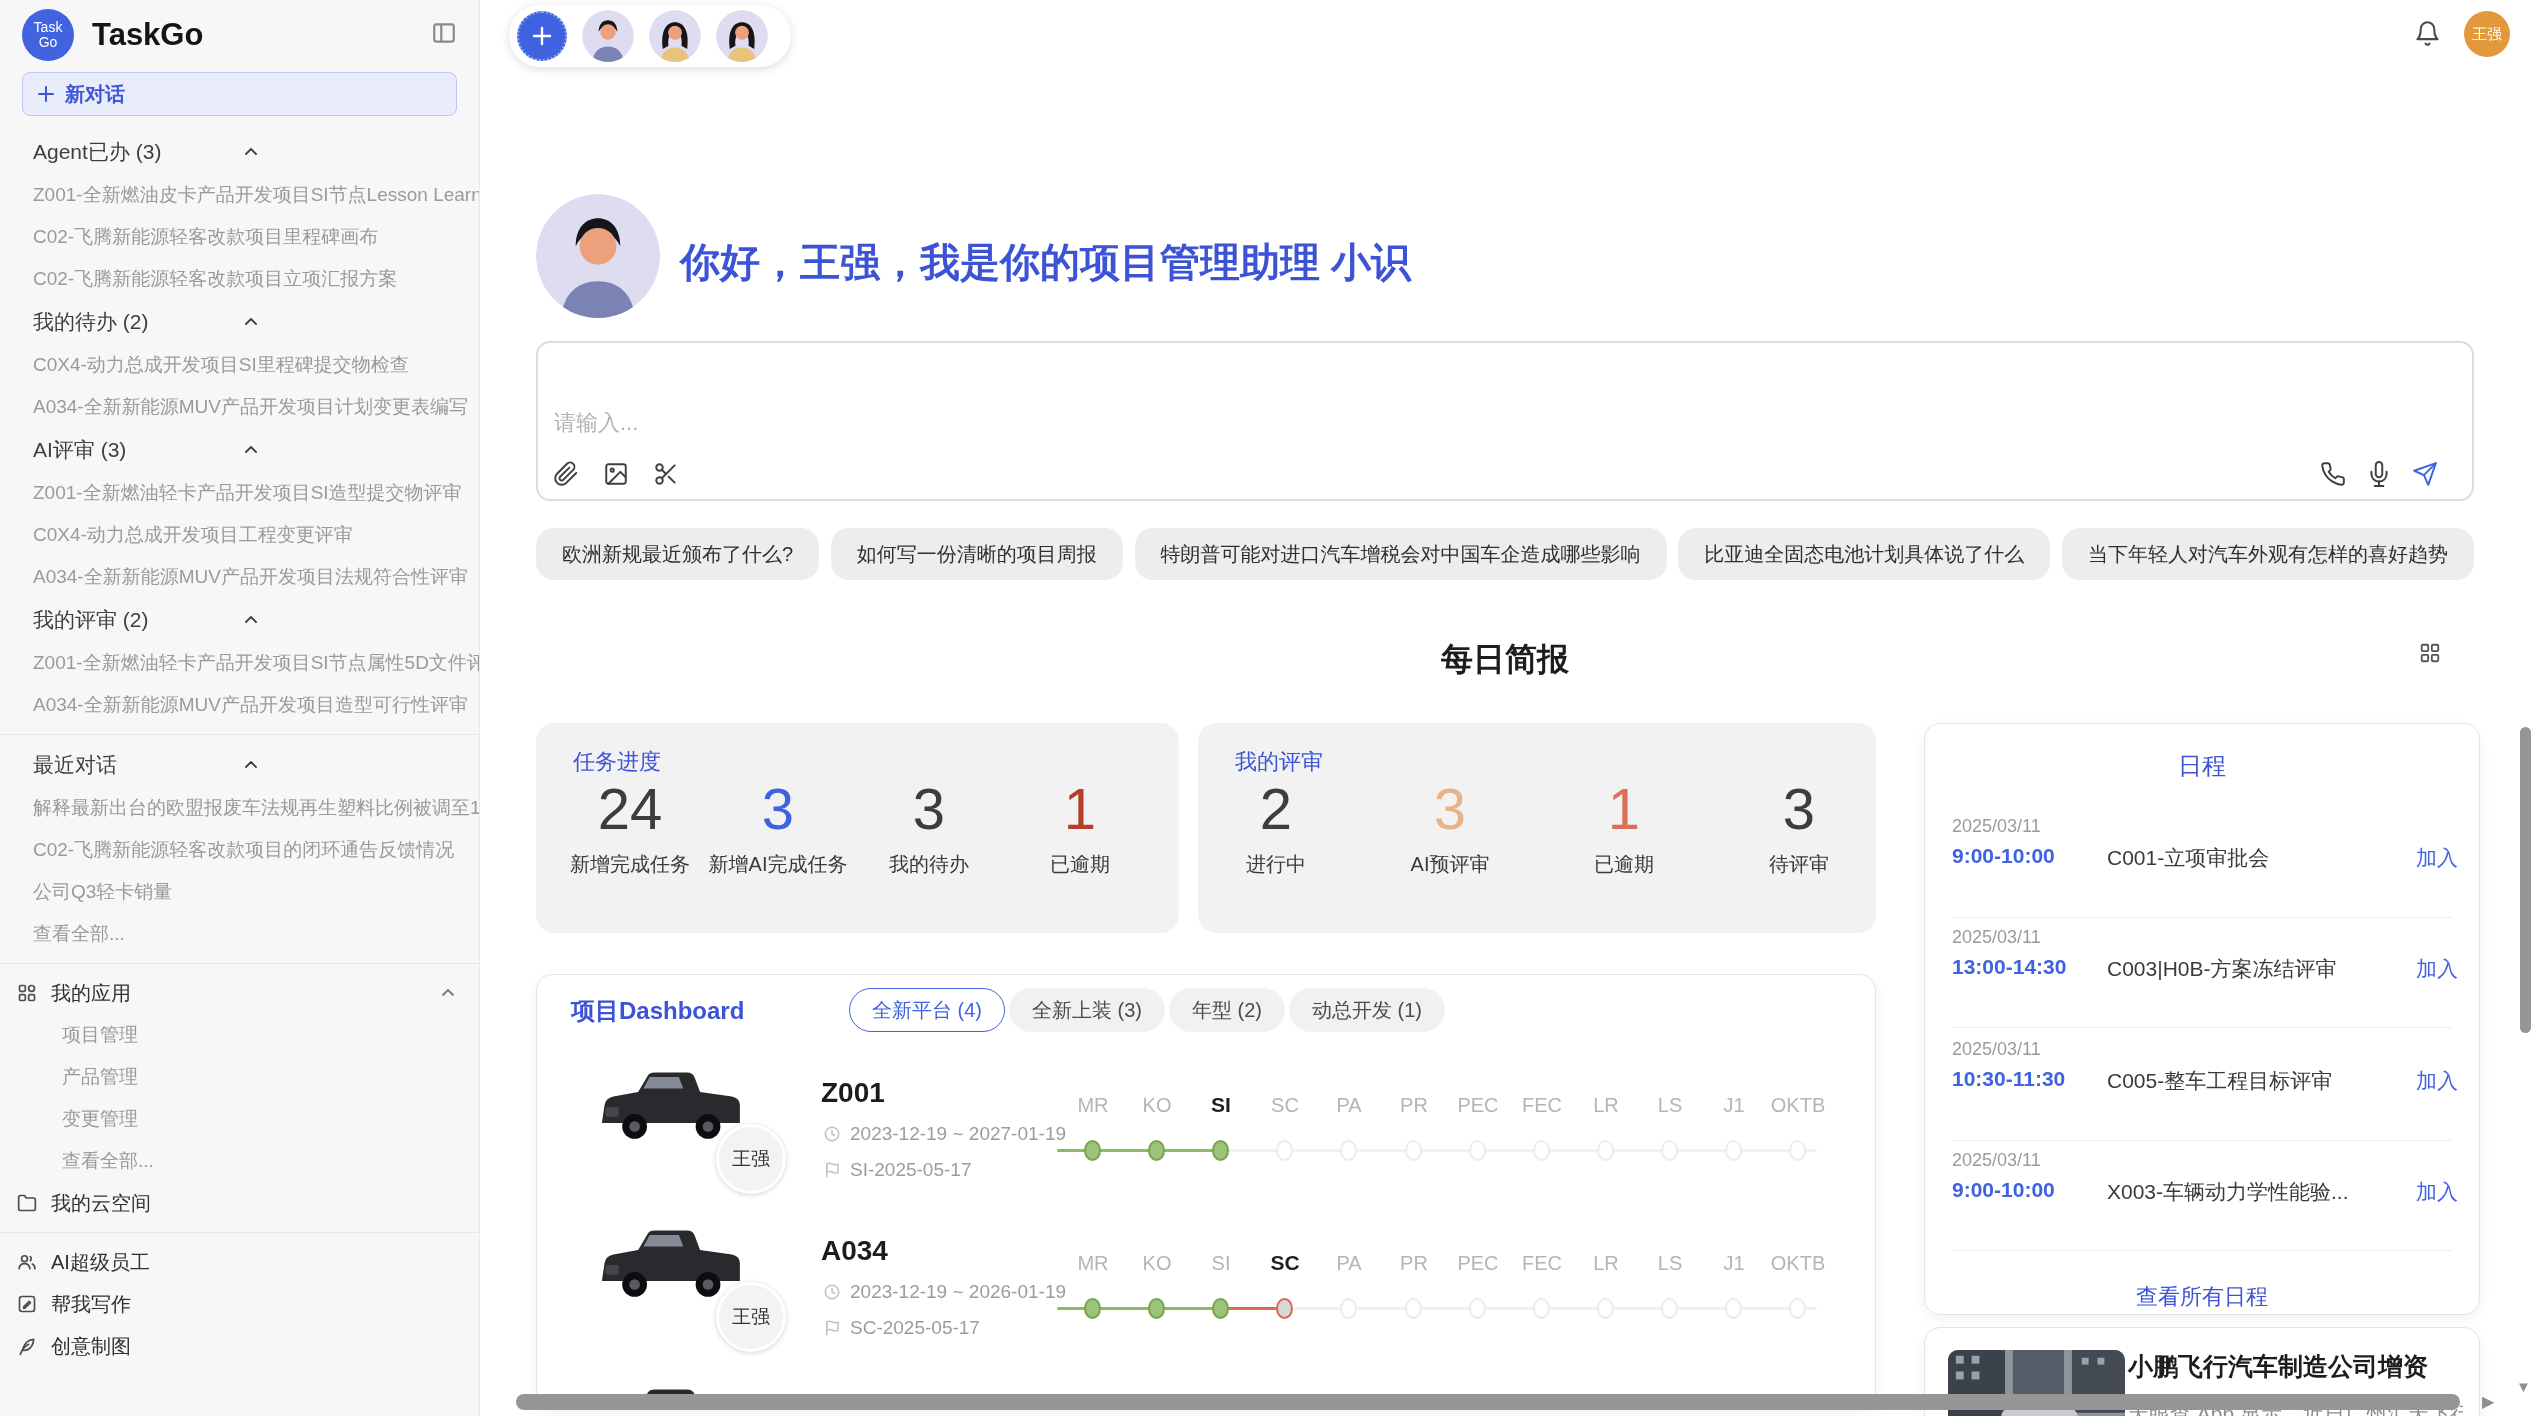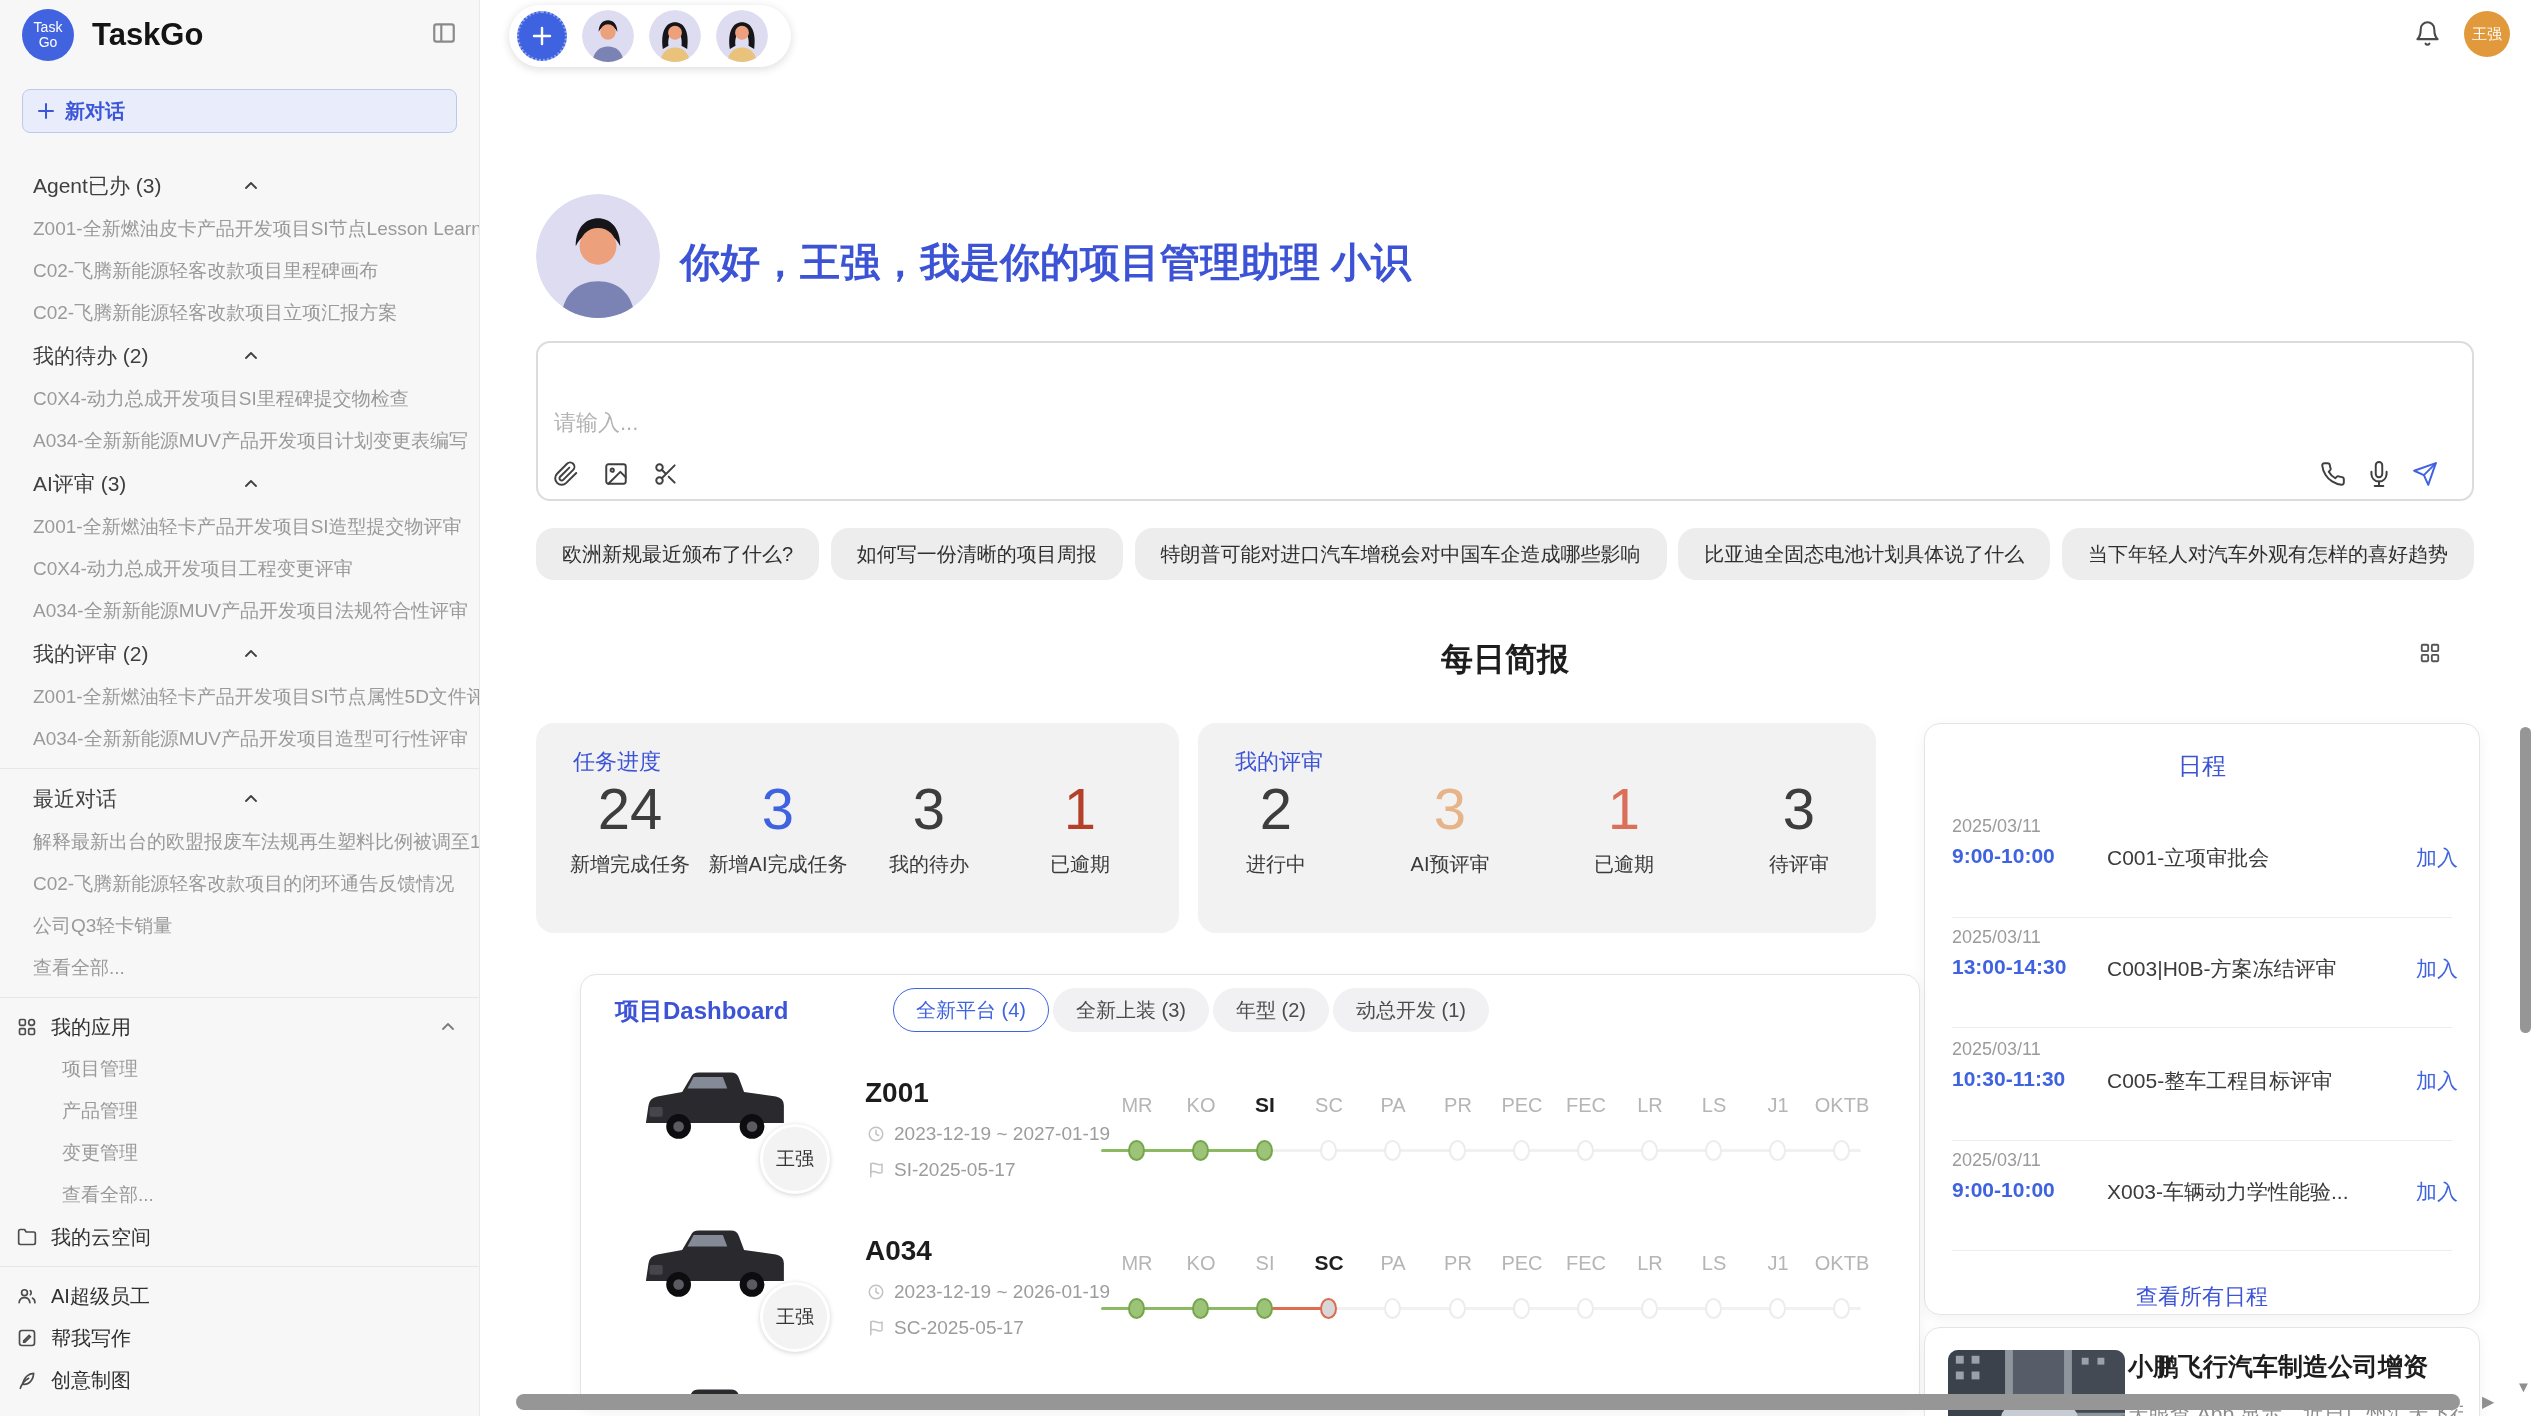--- a/index.html
+++ b/index.html
@@ -3,21 +3,21 @@
 <meta charset="utf-8">
 <style>
   * { margin:0; padding:0; box-sizing:border-box; }
   html,body { width:2532px; height:1416px; overflow:hidden; background:#fff;
     font-family:"Liberation Sans","DejaVu Sans",sans-serif; color:#333; }
   .app { position:absolute; inset:0; width:2532px; height:1416px; overflow:hidden; background:#fff; }
   .abs { position:absolute; }
 
   
   .sidebar { position:absolute; left:0; top:0; width:480px; height:1416px;
-    background:#f7f7f8; border-right:1px solid #e9e9ea; display:flex; flex-direction:column; overflow:hidden;gap:17px; }
+    background:#f7f7f8; border-right:1px solid #e9e9ea; display:flex; flex-direction:column; overflow:hidden; }
   .sb-head { height:70px; display:flex; align-items:center; padding:0 22px; flex:none; }
   .logo { width:52px; height:52px; border-radius:50%; background:#4263e0; color:#fff;
     display:flex; flex-direction:column; align-items:center; justify-content:center;
     font-size:14px; line-height:15px; flex:none; }
   .sb-title { font-size:31px; font-weight:bold; color:#141414; margin-left:18px; }
   .pane-toggle { margin-left:auto; color:#8a8a8a; cursor:pointer; }
   .newchat { margin:2px 22px 14px; height:44px; border:1px solid #bfc8ee; background:#e9ecfa;
     border-radius:8px; display:flex; align-items:center; padding:0 14px; gap:10px;
     color:#3b56d8; font-size:20px; font-weight:bold; cursor:pointer; flex:none; }
   .sb-list { flex:1; overflow:hidden; }
@@ -82,21 +82,21 @@
   .ev .row { position:absolute; left:0; right:0; top:28px; display:flex; align-items:flex-start; }
   .ev .tm { width:155px; font-size:21px; font-weight:bold; color:#3f63e0; }
   .ev .nm { font-size:21px; color:#3b3b3b; flex:1; white-space:nowrap; overflow:hidden; }
   .ev .join { font-size:21px; color:#3f63e0; cursor:pointer; }
   .sep { position:absolute; left:27px; right:27px; height:1px; background:#ededee; }
   .sched .ft { position:absolute; top:558px; left:0; right:0; text-align:center; font-size:22px;
     color:#3d53d6; cursor:pointer; }
 
   
   .dash { left:536px; top:974px; width:1340px; height:436px; background:#fff; border:1px solid #e4e4e6;
-    border-radius:16px; box-shadow:0 4px 14px rgba(0,0,0,.05); overflow:hidden;margin-left:44px; }
+    border-radius:16px; box-shadow:0 4px 14px rgba(0,0,0,.05); overflow:hidden; }
   .dash .hd { position:absolute; left:34px; top:20px; font-size:24px; font-weight:bold; color:#3d53d6; }
   .tabs { position:absolute; left:312px; top:13px; display:flex; gap:4px; }
   .tab { height:44px; line-height:42px; border-radius:22px; padding:0 22px; font-size:20px;
     background:#f1f1f3; color:#4c4c4c; border:1.5px solid #f1f1f3; white-space:nowrap; cursor:pointer; }
   .tab.active { background:#fff; border-color:#3f63e0; color:#3f63e0; }
   .truckimg { position:absolute; left:53px; width:160px; height:92px; }
   .badge { position:absolute; left:179px; width:70px; height:70px; border-radius:50%; background:#f3f3f3;
     border:3px solid #fff; box-shadow:0 1px 5px rgba(0,0,0,.18); display:flex; align-items:center;
     justify-content:center; font-size:19px; color:#333; }
   .pcode { position:absolute; left:284px; font-size:28px; font-weight:bold; color:#1c1c1c; }

